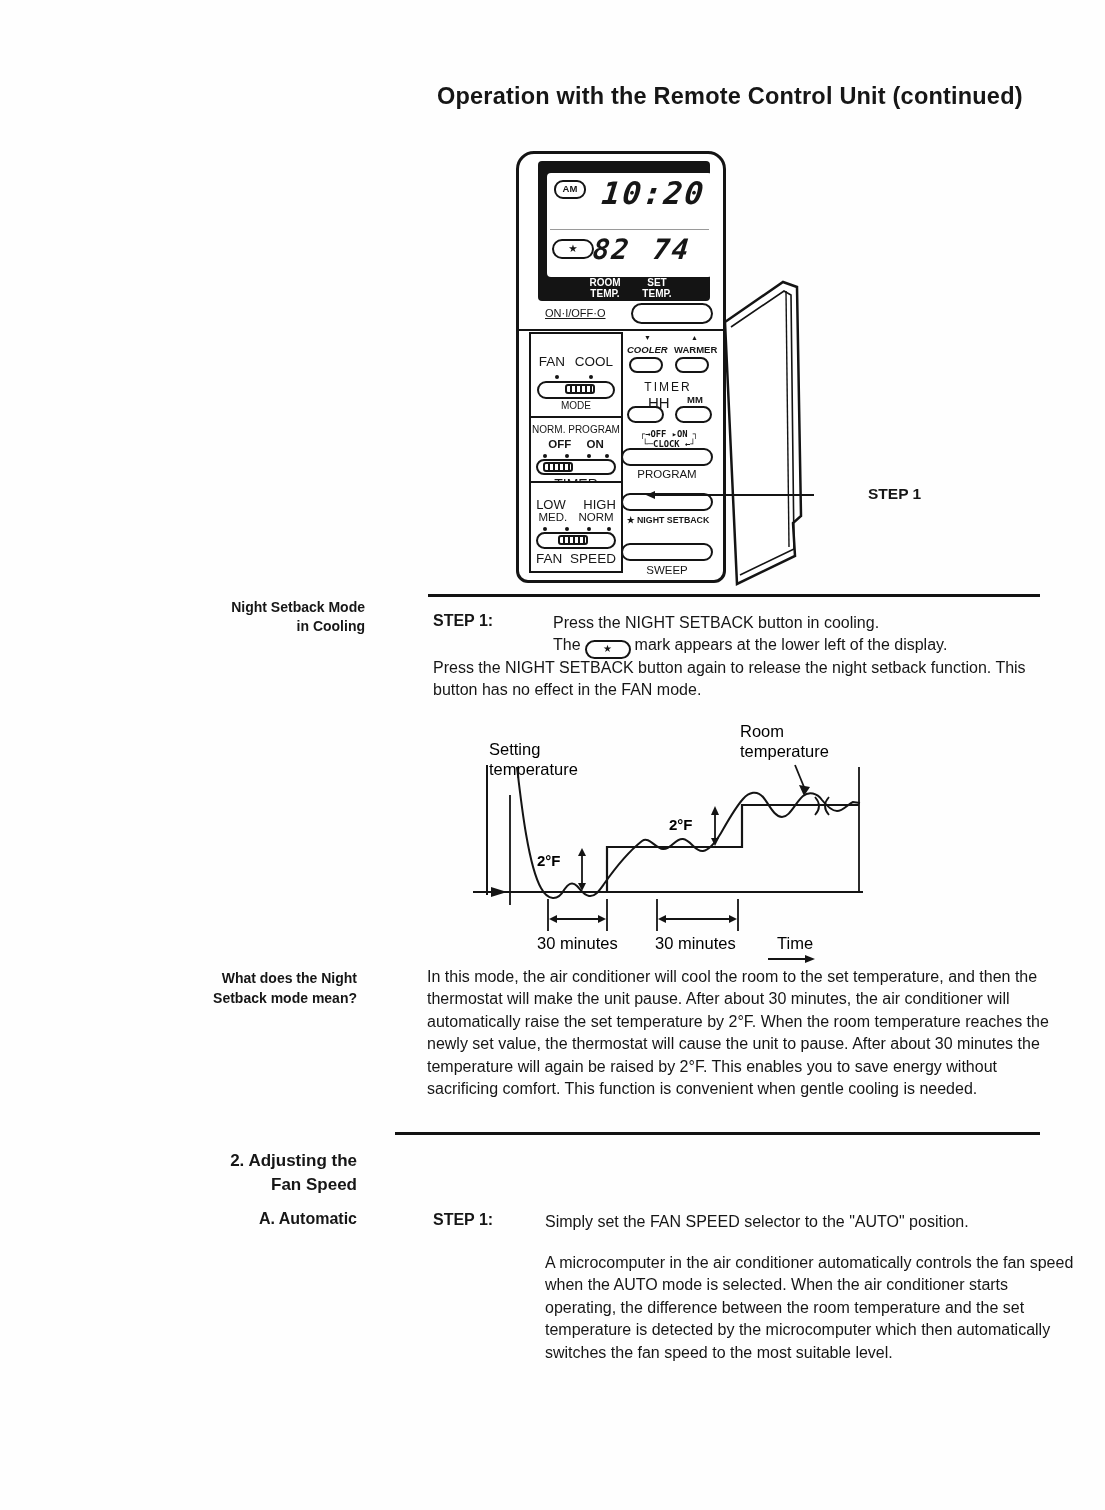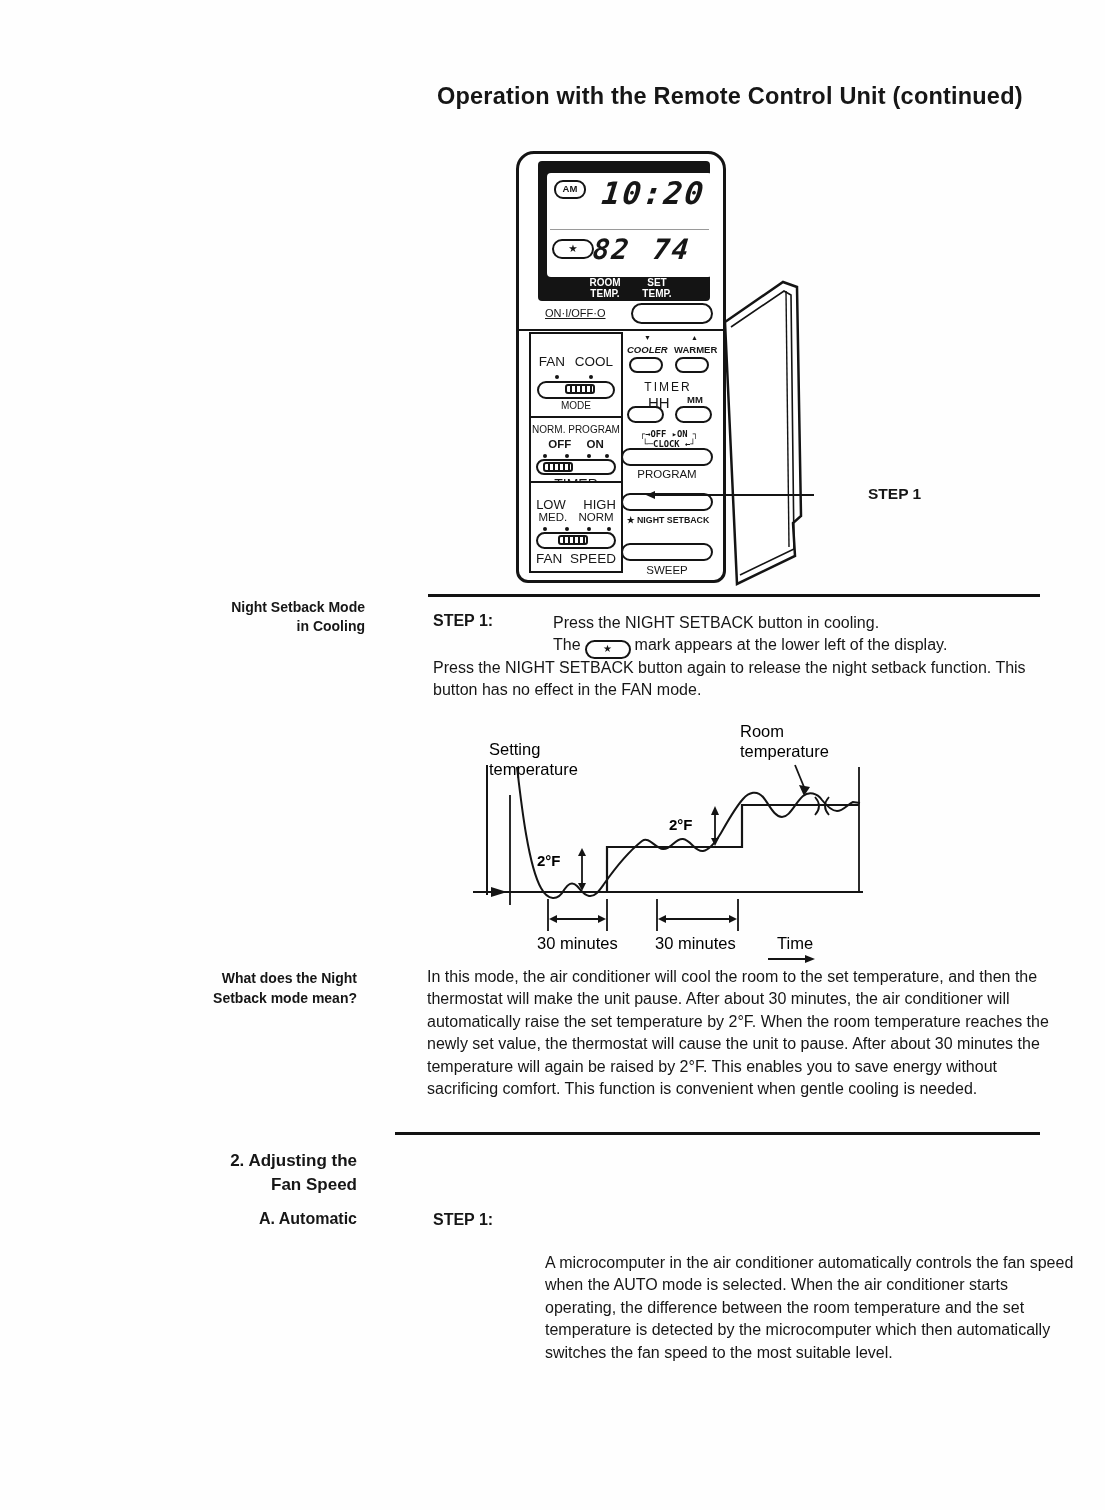--- a/index.html
+++ b/index.html
@@ -216,15 +216,16 @@
 
   <div class="abs rule" style="left:395px;top:1132px;width:645px;"></div>
 
   <div class="abs" style="left:165px;top:1149px;width:192px;text-align:right;font-weight:bold;font-size:17px;line-height:24px;">
     <div>2. Adjusting the</div>
     <div>Fan Speed</div>
   </div>
   <div class="abs" style="left:205px;top:1210px;width:152px;text-align:right;font-weight:bold;font-size:16px;">A. Automatic</div>
 
   <div class="abs step-label" style="left:433px;top:1211px;">STEP 1:</div>
+  <div class="abs body-text" style="left:545px;top:1211px;white-space:nowrap;">Simply set the FAN SPEED selector to the "AUTO" position.</div>
   <div class="abs body-text" style="left:545px;top:1252px;width:532px;">A microcomputer in the air conditioner automatically controls the fan speed when the AUTO mode is selected. When the air conditioner starts operating, the difference between the room temperature and the set temperature is detected by the microcomputer which then automatically switches the fan speed to the most suitable level.</div>
 
 </div>
 
 </body></html>

